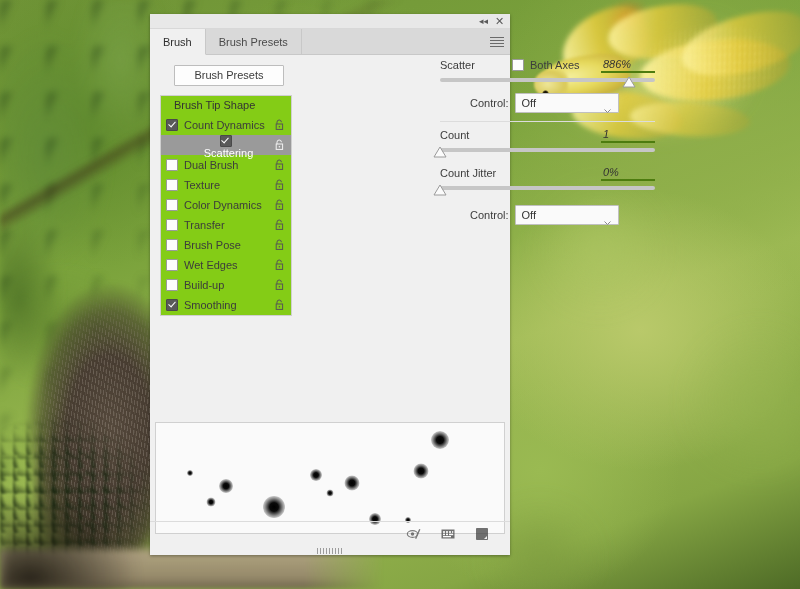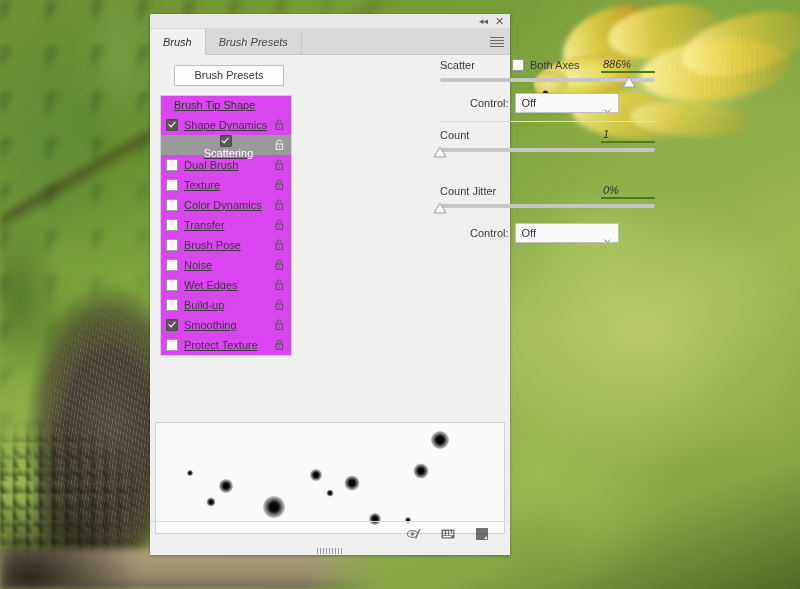--- a/index.html
+++ b/index.html
@@ -193,21 +193,20 @@
   .btn-close { right: 4px; font-size: 11px; }
 
   
   .tabs-row {
     position: relative;
     display: flex;
     align-items: stretch;
     height: 25px;
     background: #d9d9d9;
     border-bottom: 1px solid #c8c8c8;
-    font-style: italic;
   }
   .tab {
     display: flex; align-items: center;
     padding: 0 13px;
     font-size: 11px;
     color: #4a4a4a;
     border-right: 1px solid #c8c8c8;
     cursor: pointer;
     background: #d9d9d9;
   }
@@ -245,23 +244,22 @@
     text-align: center;
     font-size: 11px;
     background: #fdfdfd;
     border: 1px solid #bdbdbd;
     border-radius: 1px;
     color: #3a3a3a;
     cursor: pointer;
   }
   .opt-list {
     border: 1px solid #cfcfcf;
-    background: #d946ef;
+    background: #84cc16;
     width: 130px;
-    text-decoration: underline;
   }
   .opt-head {
     height: 19px; line-height: 19px;
     padding-left: 13px;
     font-size: 11px;
     color: #333;
     cursor: pointer;
   }
   .opt-row {
     position: relative;
@@ -482,21 +480,21 @@
     <div class="panel-body">
 
       <div class="col-left">
         <div class="presets-btn">Brush Presets</div>
 
         <div class="opt-list">
           <div class="opt-head">Brush Tip Shape</div>
 
           <div class="opt-row">
             <div class="chk on"></div>
-            <span class="opt-label">Shape Dynamics</span>
+            <span class="opt-label">Count Dynamics</span>
             <span class="lock">
               <svg viewBox="0 0 11 12" width="11" height="12" fill="none" stroke="#555" stroke-width="1">
                 <path d="M3 5 V3.2 A2.2 2.2 0 0 1 7.4 3.2"></path>
                   <rect x="2.2" y="5" width="6.4" height="5.4"></rect>
                 <circle cx="5.4" cy="7.7" r=".8" fill="#555" stroke="none"></circle>
               </svg>
             </span>
           </div>
 
           <div class="opt-row selected">
@@ -564,31 +562,20 @@
             <span class="opt-label">Brush Pose</span>
             <span class="lock">
               <svg viewBox="0 0 11 12" width="11" height="12" fill="none" stroke="#555" stroke-width="1">
                 <path d="M3 5 V3.2 A2.2 2.2 0 0 1 7.4 3.2"></path>
                   <rect x="2.2" y="5" width="6.4" height="5.4"></rect>
                 <circle cx="5.4" cy="7.7" r=".8" fill="#555" stroke="none"></circle>
               </svg>
             </span>
           </div>
 
-          <div class="opt-row">
-            <div class="chk"></div>
-            <span class="opt-label">Noise</span>
-            <span class="lock">
-              <svg viewBox="0 0 11 12" width="11" height="12" fill="none" stroke="#555" stroke-width="1">
-                <path d="M3 5 V3.2 A2.2 2.2 0 0 1 7.4 3.2"></path>
-                  <rect x="2.2" y="5" width="6.4" height="5.4"></rect>
-                <circle cx="5.4" cy="7.7" r=".8" fill="#555" stroke="none"></circle>
-              </svg>
-            </span>
-          </div>
 
           <div class="opt-row">
             <div class="chk"></div>
             <span class="opt-label">Wet Edges</span>
             <span class="lock">
               <svg viewBox="0 0 11 12" width="11" height="12" fill="none" stroke="#555" stroke-width="1">
                 <path d="M3 5 V3.2 A2.2 2.2 0 0 1 7.4 3.2"></path>
                   <rect x="2.2" y="5" width="6.4" height="5.4"></rect>
                 <circle cx="5.4" cy="7.7" r=".8" fill="#555" stroke="none"></circle>
               </svg>
@@ -612,31 +599,20 @@
             <span class="opt-label">Smoothing</span>
             <span class="lock">
               <svg viewBox="0 0 11 12" width="11" height="12" fill="none" stroke="#555" stroke-width="1">
                 <path d="M3 5 V3.2 A2.2 2.2 0 0 1 7.4 3.2"></path>
                   <rect x="2.2" y="5" width="6.4" height="5.4"></rect>
                 <circle cx="5.4" cy="7.7" r=".8" fill="#555" stroke="none"></circle>
               </svg>
             </span>
           </div>
 
-          <div class="opt-row">
-            <div class="chk"></div>
-            <span class="opt-label">Protect Texture</span>
-            <span class="lock">
-              <svg viewBox="0 0 11 12" width="11" height="12" fill="none" stroke="#555" stroke-width="1">
-                <path d="M3.4 5 V3.4 A2.1 2.1 0 0 1 7.6 3.4 V5"></path>
-                  <rect x="2.2" y="5" width="6.4" height="5.4"></rect>
-                <circle cx="5.4" cy="7.7" r=".8" fill="#555" stroke="none"></circle>
-              </svg>
-            </span>
-          </div>
         </div>
       </div>
 
       <div class="col-right">
 
         <div class="ctrl-block">
           <div class="row-label">
             <span class="lbl">Scatter</span>
             <span class="mid">
               <span class="inline-chk"></span>
@@ -676,21 +652,21 @@
           <div class="slider">
             <div class="track"></div>
             <div class="thumb" id="count-thumb" style="left: 0%;">
               <svg viewBox="0 0 14 12" width="14" height="12">
                 <path d="M7 1 L13 11 L1 11 Z" fill="#fbfbfb" stroke="#9a9a9a" stroke-width="1" stroke-linejoin="round"></path>
               </svg>
             </div>
           </div>
         </div>
 
-        <div class="ctrl-block" style="margin-top:21px;">
+        <div class="ctrl-block" style="margin-top:3px;">
           <div class="row-label">
             <span class="lbl">Count Jitter</span>
             <span class="mid"></span>
             <span class="val-field">0%</span>
           </div>
           <div class="slider">
             <div class="track"></div>
             <div class="thumb" id="jitter-thumb" style="left: 0%;">
               <svg viewBox="0 0 14 12" width="14" height="12">
                 <path d="M7 1 L13 11 L1 11 Z" fill="#fbfbfb" stroke="#9a9a9a" stroke-width="1" stroke-linejoin="round"></path>

